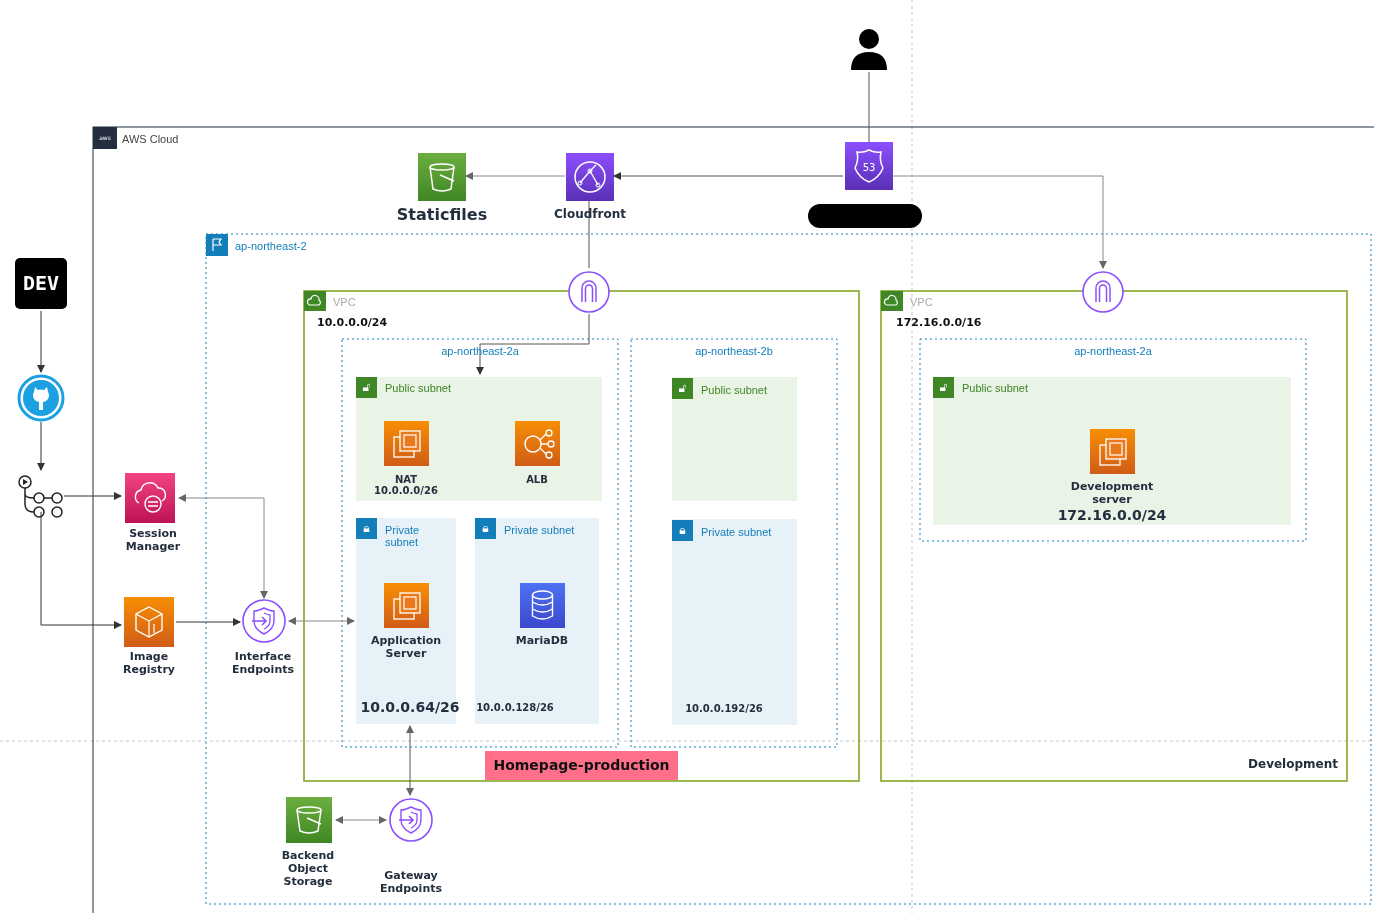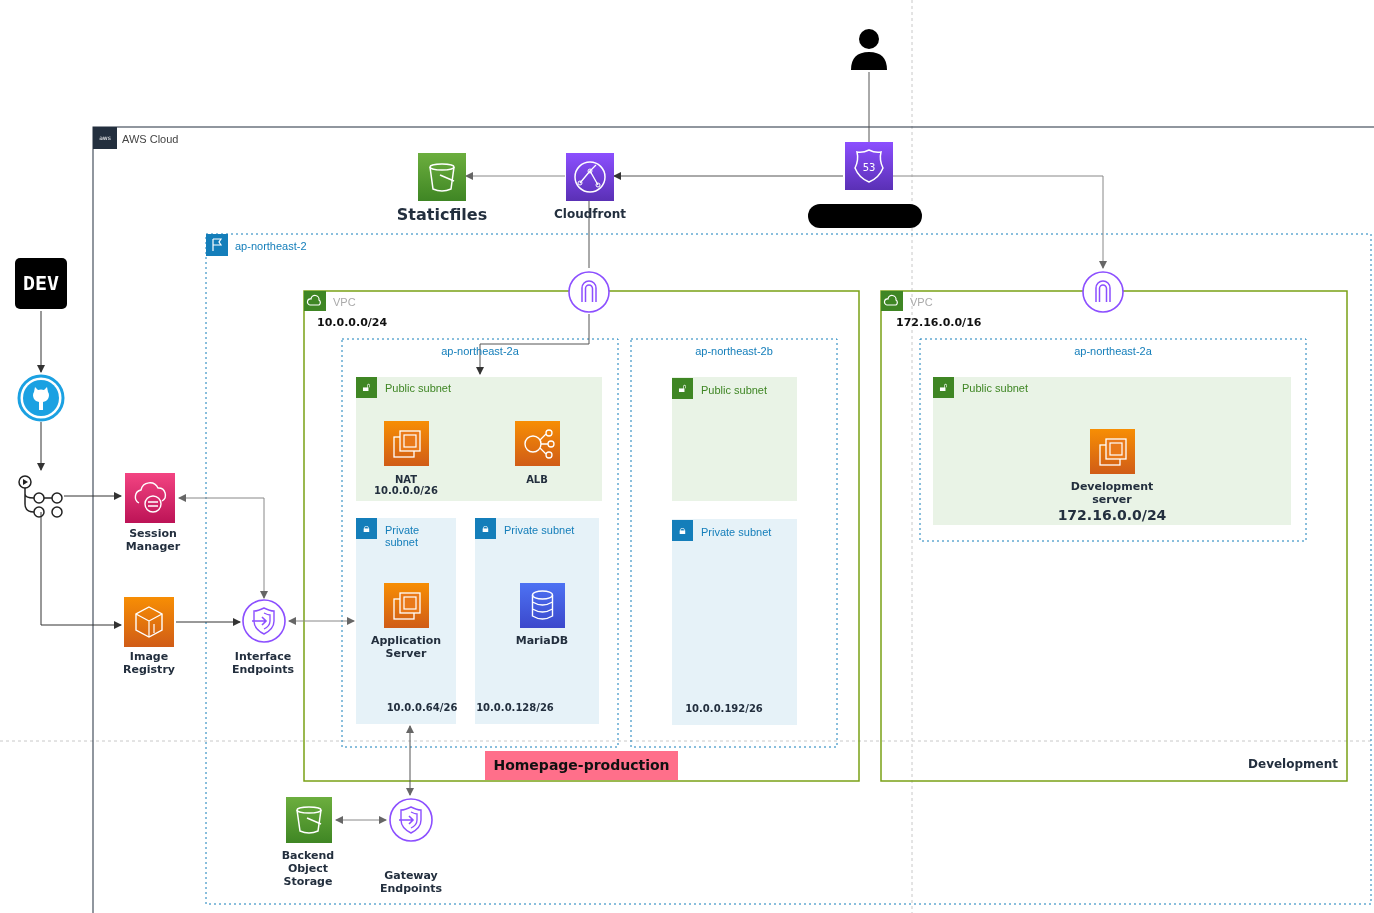--- a/index.html
+++ b/index.html
@@ -241,21 +241,21 @@
 
 <div class="icon sq-icon" style="left:384px;top:583px;width:45px;height:45px;background:linear-gradient(#F78E04,#D05C17);">
   <svg viewBox="0 0 45 45">
       <rect x="10" y="16" width="20" height="20" fill="none" stroke="#fff" stroke-width="1.3"></rect>
       <rect x="16" y="10" width="20" height="20" fill="#E9791A" stroke="#fff" stroke-width="1.3"></rect>
       <rect x="20" y="14" width="12" height="12" fill="none" stroke="#fff" stroke-width="1.2"></rect>
     </svg>
 </div>
 <div class="lbl" style="left:356px;width:100px;top:634px;">Application
 Server</div>
-<div class="lbl" style="left:372px;width:100px;top:701px;font-size:10px;">10.0.0.64/26</div>
+<div class="lbl" style="left:360px;width:100px;top:701px;font-size:14px;">10.0.0.64/26</div>
 
 <div class="icon sq-icon" style="left:520px;top:583px;width:45px;height:45px;background:linear-gradient(#4D72F3,#3B48CC);">
   <svg viewBox="0 0 45 45">
       <ellipse cx="22.5" cy="12" rx="10" ry="4" fill="none" stroke="#fff" stroke-width="1.4"></ellipse>
       <path d="M12.5 12 V33 Q22.5 39 32.5 33 V12 M12.5 19 Q22.5 25 32.5 19 M12.5 26 Q22.5 32 32.5 26" fill="none" stroke="#fff" stroke-width="1.4"></path>
     </svg>
 </div>
 <div class="lbl" style="left:492px;width:100px;top:634px;">MariaDB</div>
 <div class="lbl" style="left:459px;width:112px;top:701px;font-size:10px;">10.0.0.128/26</div>
 

